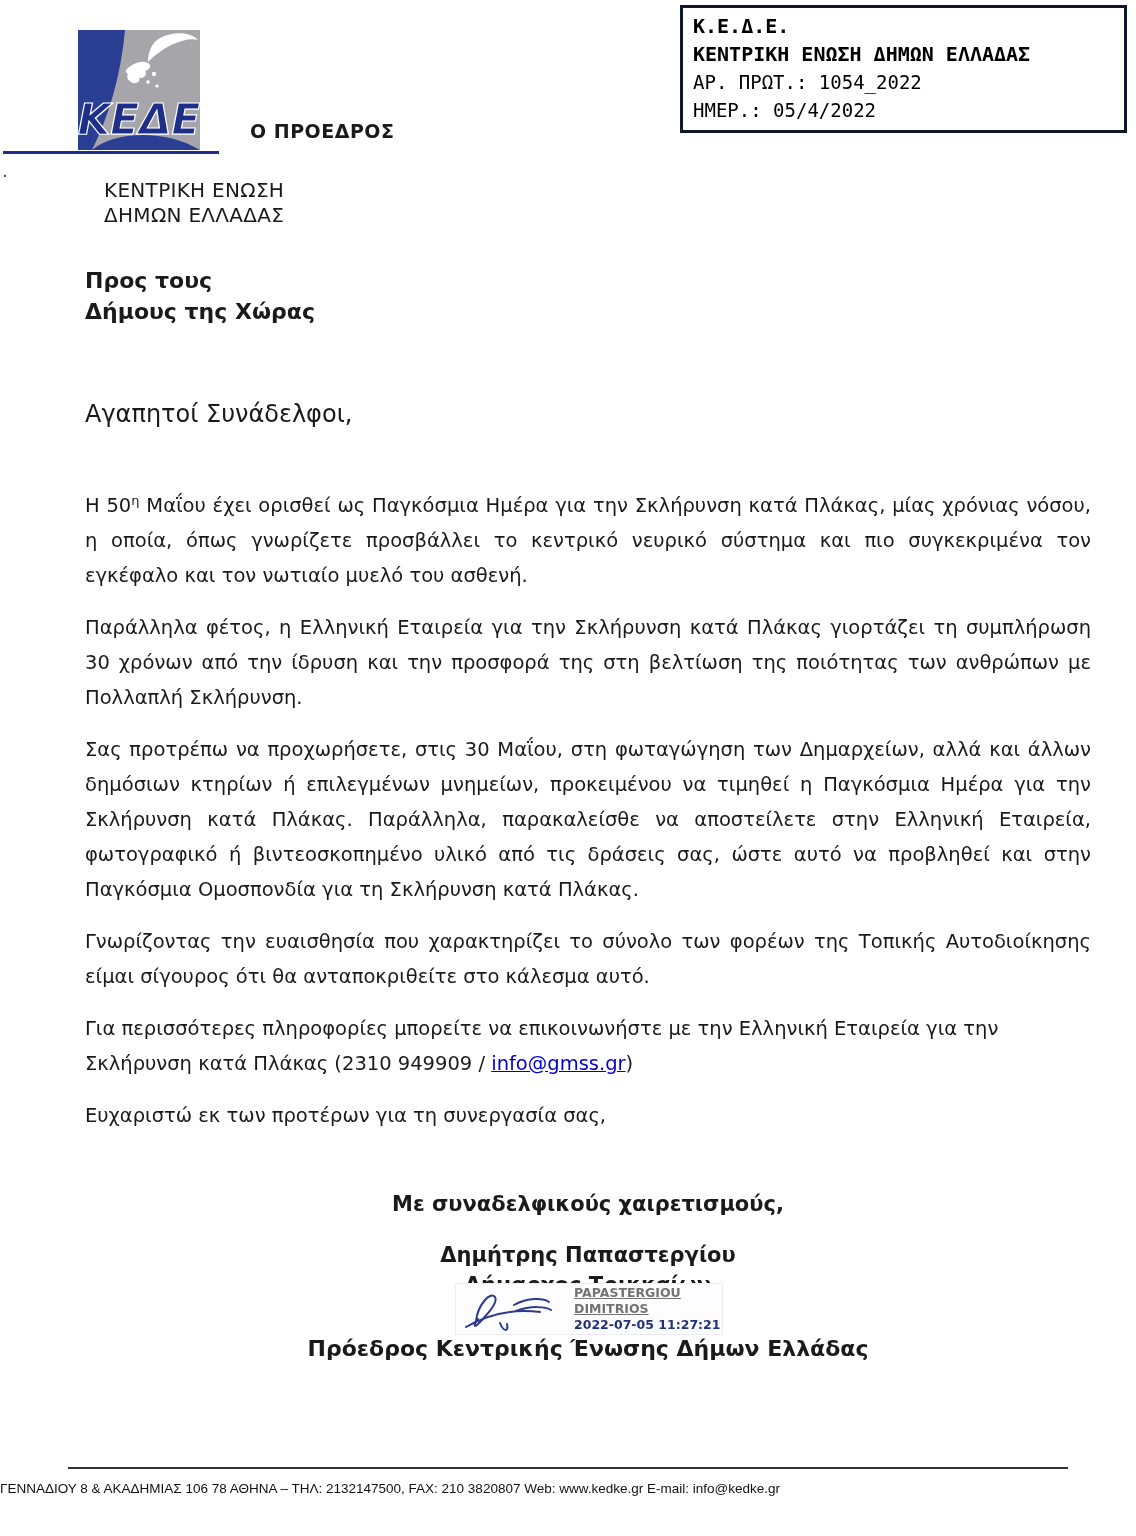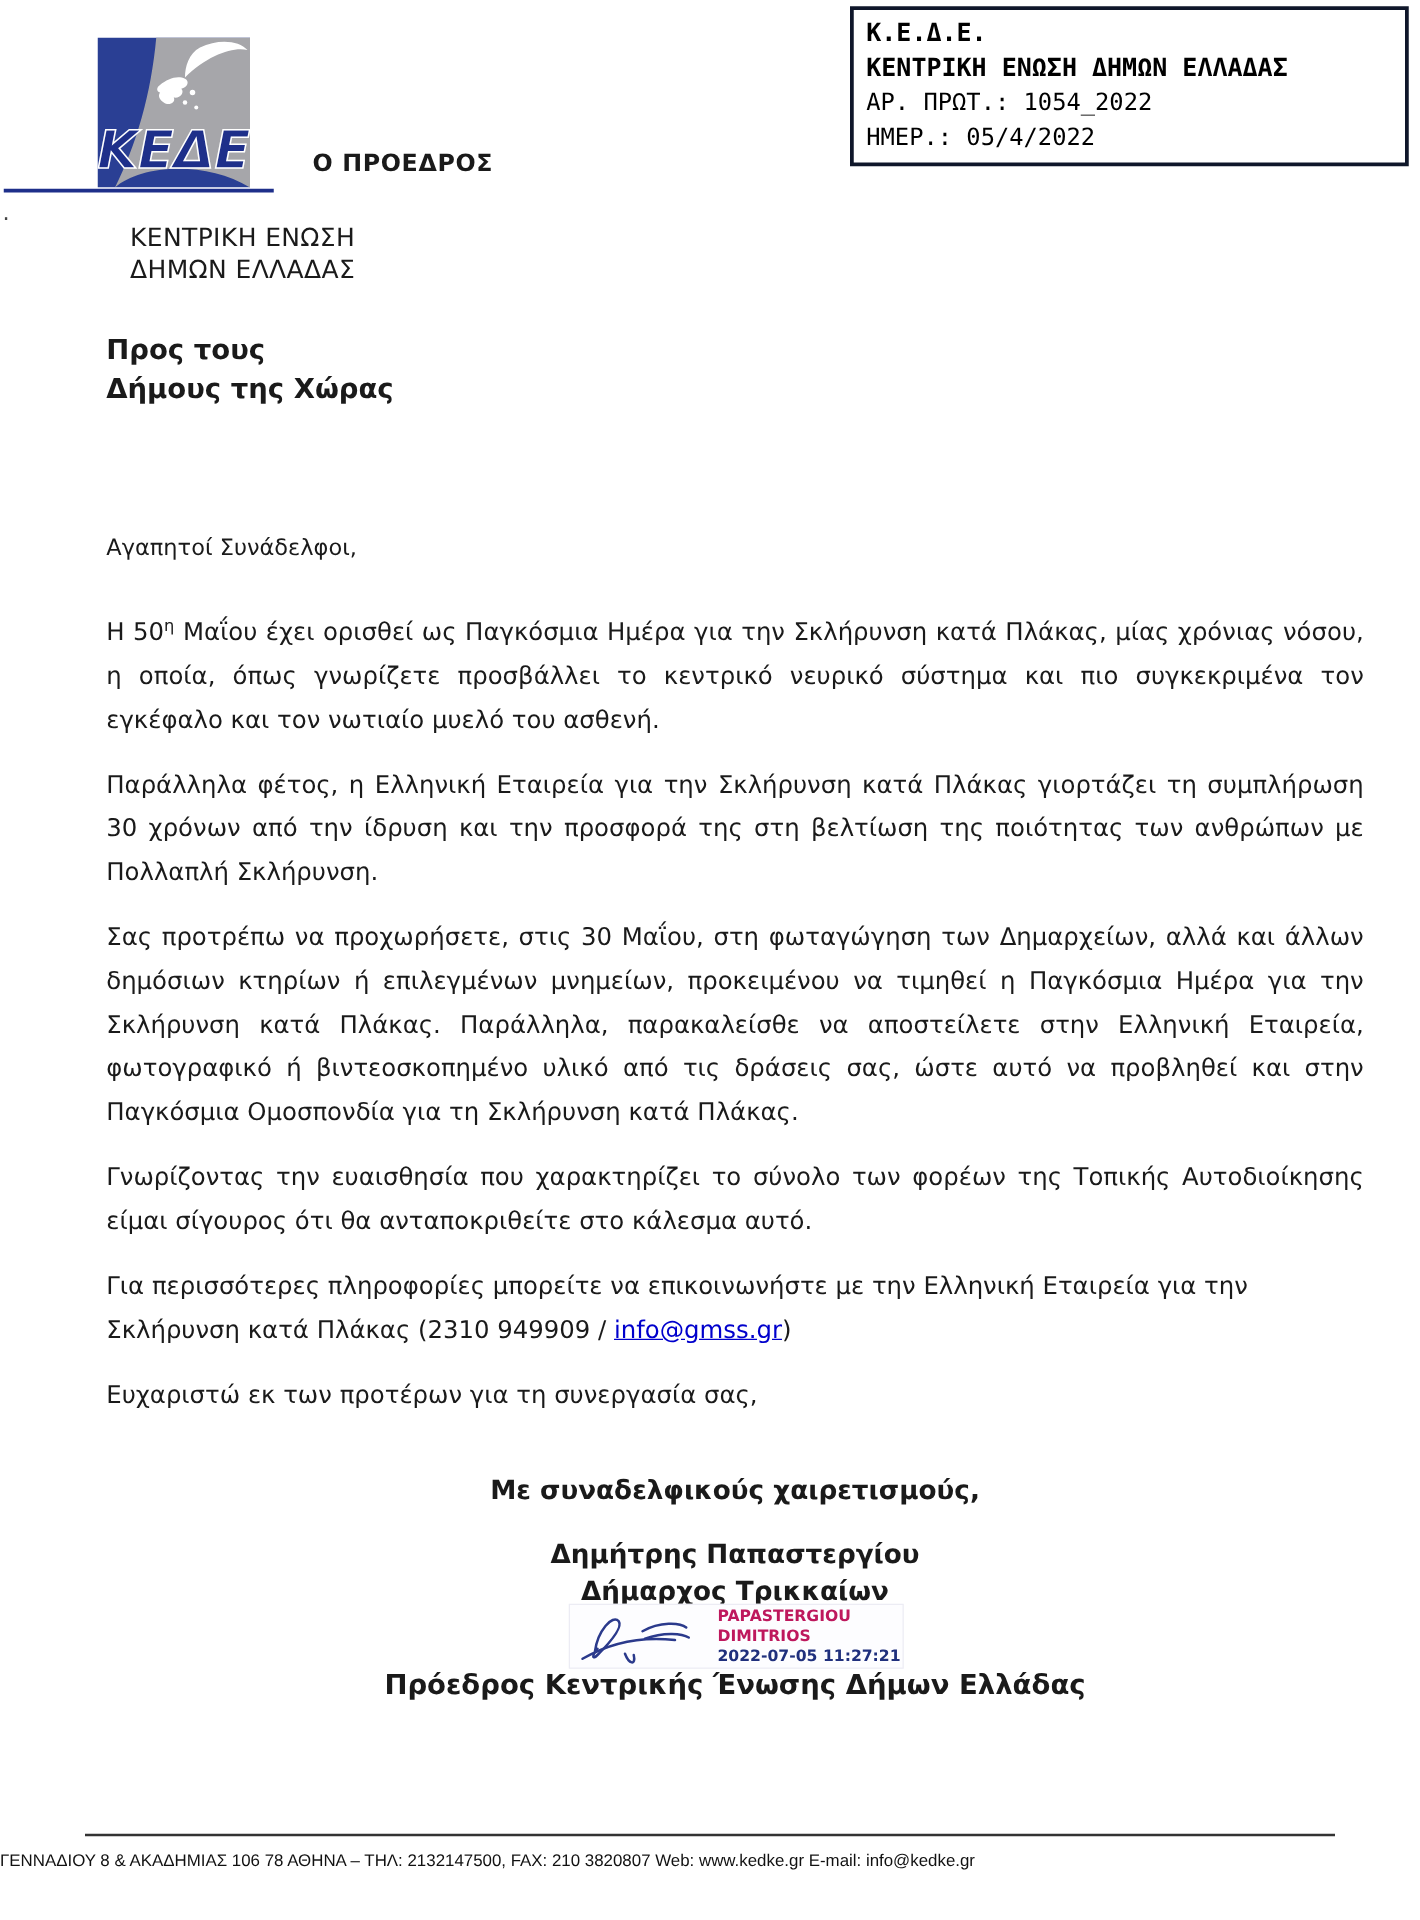--- a/index.html
+++ b/index.html
@@ -21,39 +21,39 @@
   .stamp{
     position:absolute;right:9px;top:5px;width:408px;
     border:3px solid #0f172a;background:#fff;
     padding:4px 23px 6px 10px;
     font-family:"DejaVu Sans Mono","Liberation Mono",monospace;
     line-height:28px;font-size:19px;color:#000;
   }
   .stamp .b{font-weight:bold;font-size:20px;}
   
   .recipient{position:absolute;left:85px;top:265px;font-size:22px;font-weight:bold;line-height:31px;}
-  .salutation{position:absolute;left:85px;top:428px;font-size:18px;}
+  .salutation{position:absolute;left:85px;top:400px;font-size:24px;}
   .letter-body{position:absolute;left:85px;top:488px;width:1006px;font-size:19.5px;line-height:35px;}
   .letter-body p{margin:0 0 17px 0;text-align:justify;}
   .letter-body p.last{text-align:left;}
   .letter-body sup{font-size:13px;line-height:0;}
   a.mail-link{color:#0000cc;text-decoration:underline;}
   
   .closing-block{position:absolute;left:85px;top:1180px;width:1006px;text-align:center;}
-  .signoff{font-size:21px;font-weight:bold;}
+  .signoff{font-size:21px;font-weight:bold;margin-top:12px;}
   .signer-name{margin-top:24px;font-size:21px;font-weight:bold;line-height:30px;}
   .signer-title{font-size:21px;font-weight:bold;line-height:30px;}
   .sig-box{
     position:absolute;left:455px;top:1283px;width:266px;height:50px;
     background:#fdfdff;border:1px solid #ececf4;
     display:flex;align-items:center;
   }
   .sig-scrawl{flex:0 0 118px;height:48px;}
   .sig-text{flex:1;text-align:left;font-size:12.5px;font-weight:bold;line-height:16px;}
-  .sig-name{color:#be185d;}
+  .sig-name{color:#737373;text-decoration:underline;}
   .sig-time{color:#20307d;}
   .signer-role{position:absolute;left:85px;top:1336px;width:1006px;text-align:center;font-size:22px;font-weight:bold;}
   
   .footer-line{position:absolute;left:68px;right:68px;top:1467px;border-top:2px solid #333;}
   .footer-text{position:absolute;left:0;top:1481px;width:1136px;text-align:left;font-size:13.5px;color:#111;
     font-family:"Liberation Sans","DejaVu Sans",sans-serif;}
 </style>
 </head>
 <body>
 

